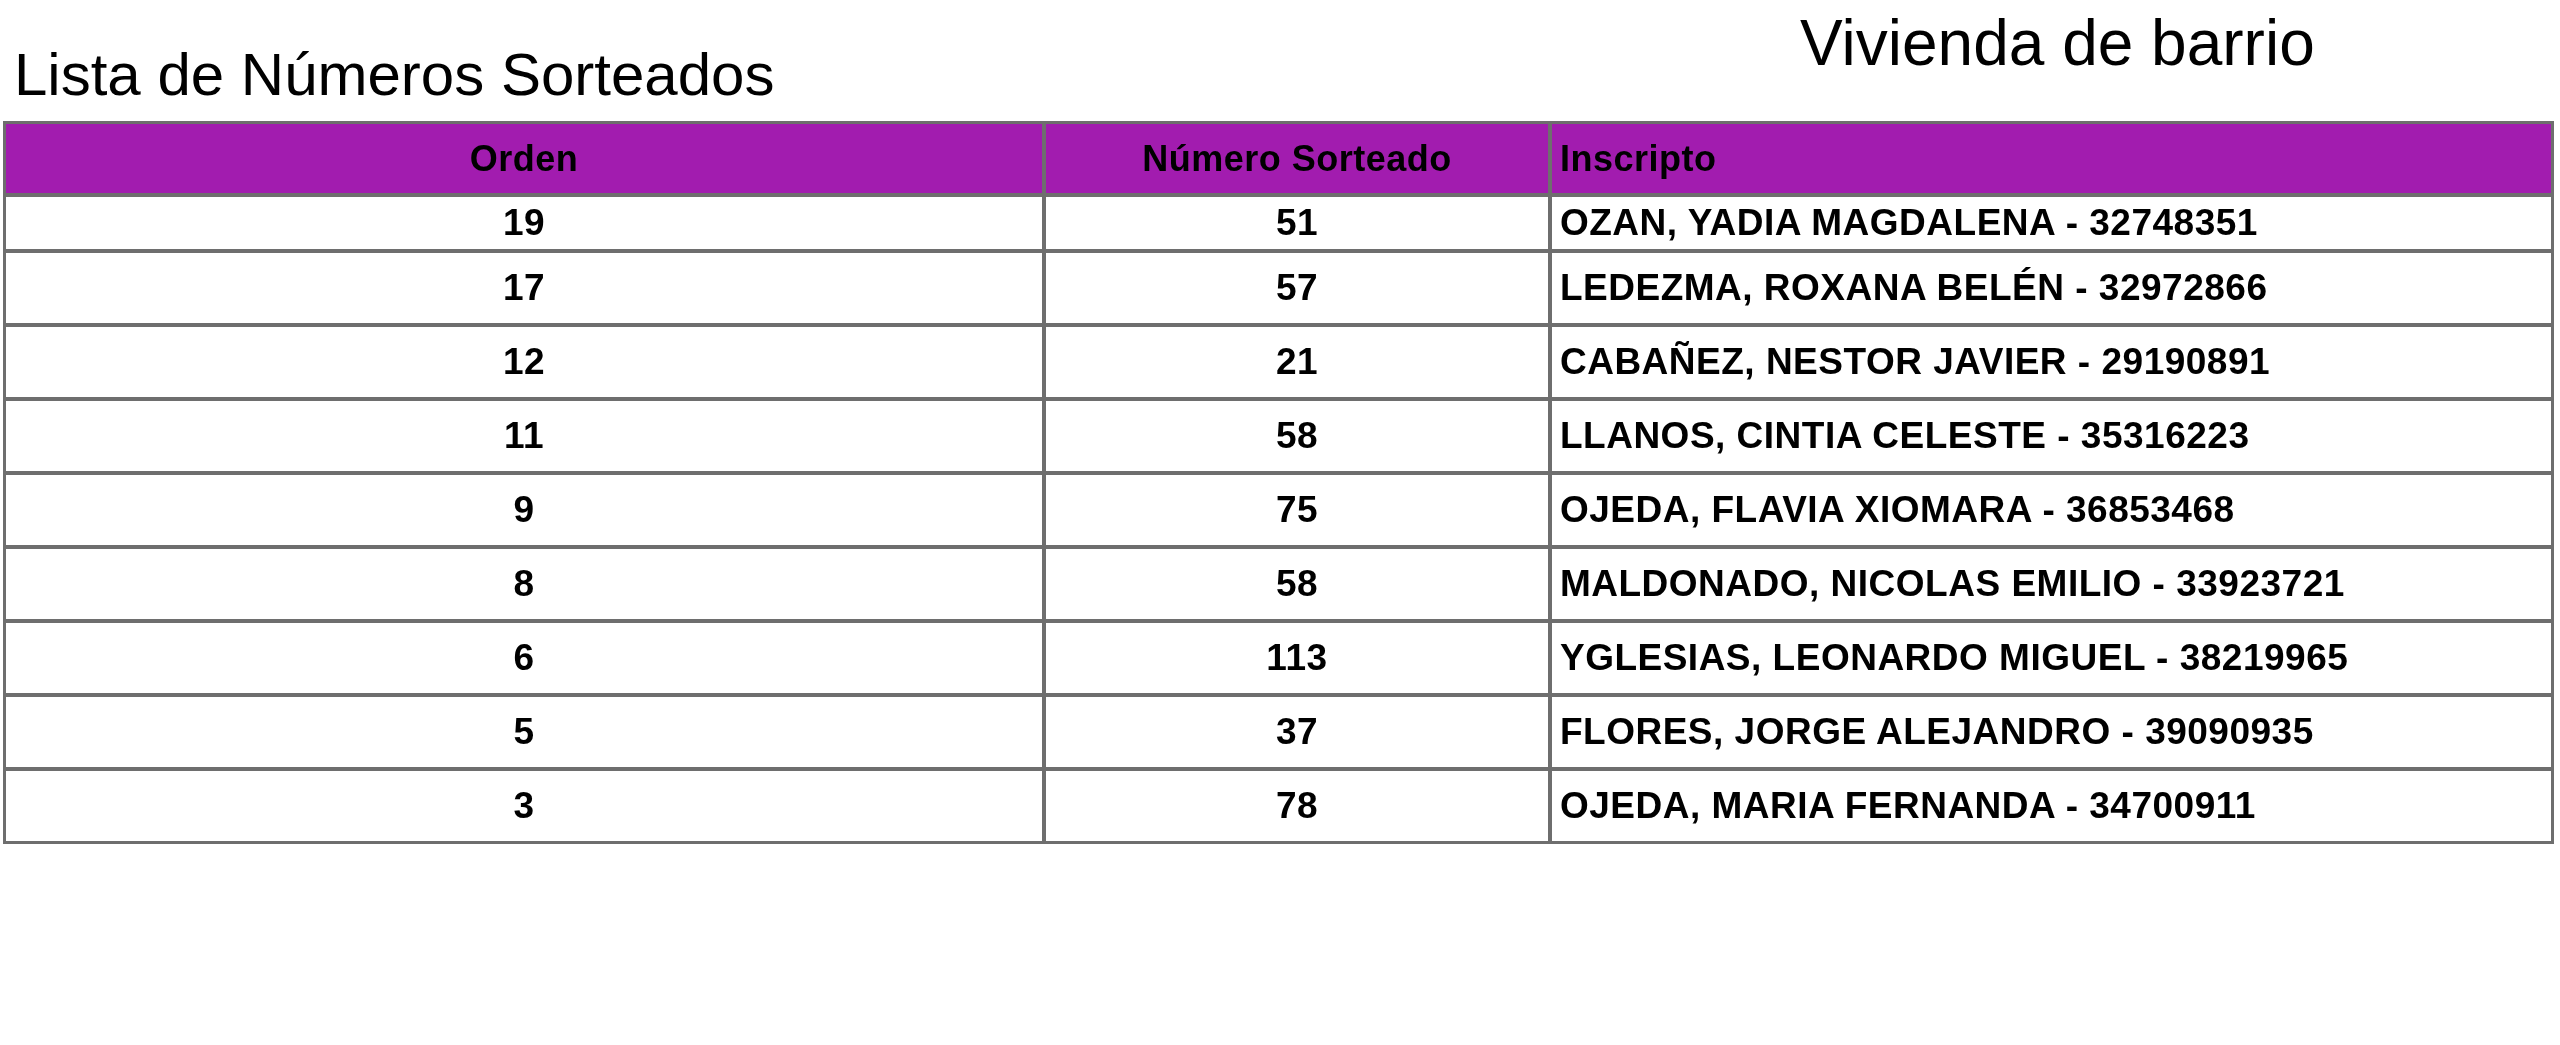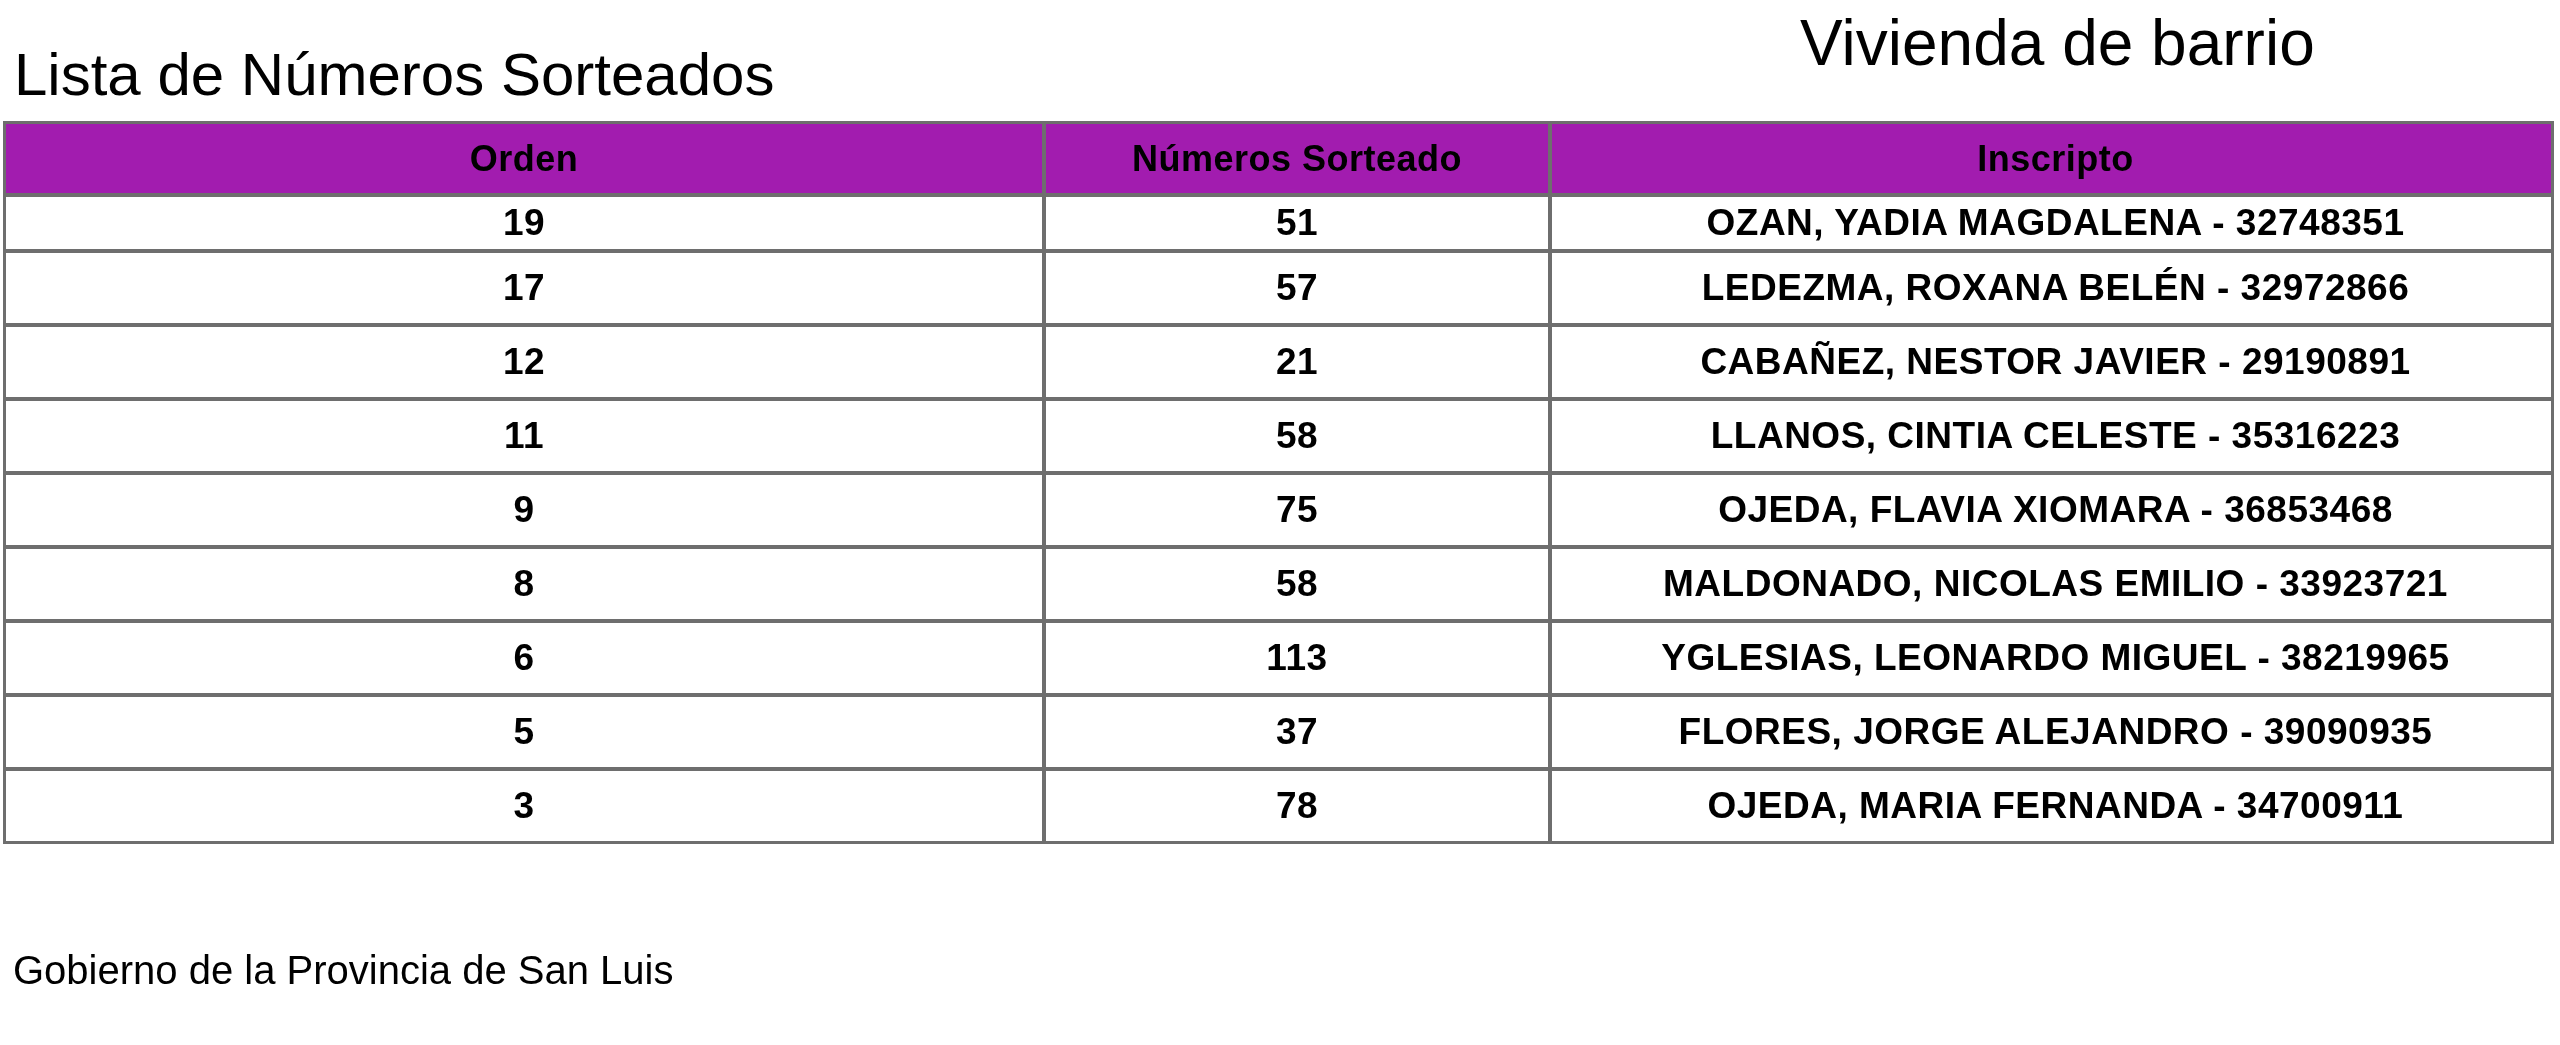--- a/index.html
+++ b/index.html
@@ -56,21 +56,21 @@
   }
   table.sorteo thead tr { height: 73px; }
   table.sorteo tbody tr { height: 74px; }
   table.sorteo tbody tr:first-child { height: 56px; }
   table.sorteo th {
     background: #a21caf;
     font-weight: bold;
     font-size: 36px;
   }
   .cell-center { text-align: center; }
-  .cell-left   { text-align: center; padding-left: 8px !important; }
+  .cell-left   { text-align: left; padding-left: 8px !important; }
   .footer-text {
     position: absolute;
     left: 13px;
     top: 948px;
     font-size: 40px;
     line-height: 1.1;
     white-space: nowrap;
   }
 </style>
 </head>
@@ -84,21 +84,21 @@
 
   <table class="sorteo">
     <colgroup>
       <col style="width:40.8%">
       <col style="width:19.85%">
       <col style="width:39.35%">
     </colgroup>
     <thead>
       <tr>
         <th class="cell-center">Orden</th>
-        <th class="cell-center">Números Sorteado</th>
+        <th class="cell-center">Número Sorteado</th>
         <th class="cell-left">Inscripto</th>
       </tr>
     </thead>
     <tbody>
   <tr>
     <td class="cell-center">19</td>
     <td class="cell-center">51</td>
     <td class="cell-left">OZAN, YADIA MAGDALENA - 32748351</td>
   </tr>
 
@@ -146,15 +146,14 @@
   </tr>
 
   <tr>
     <td class="cell-center">3</td>
     <td class="cell-center">78</td>
     <td class="cell-left">OJEDA, MARIA FERNANDA - 34700911</td>
   </tr>
 </tbody>
   </table>
 
-  <div class="footer-text">Gobierno de la Provincia de San Luis</div>
 
 </div>
 
 </body></html>

